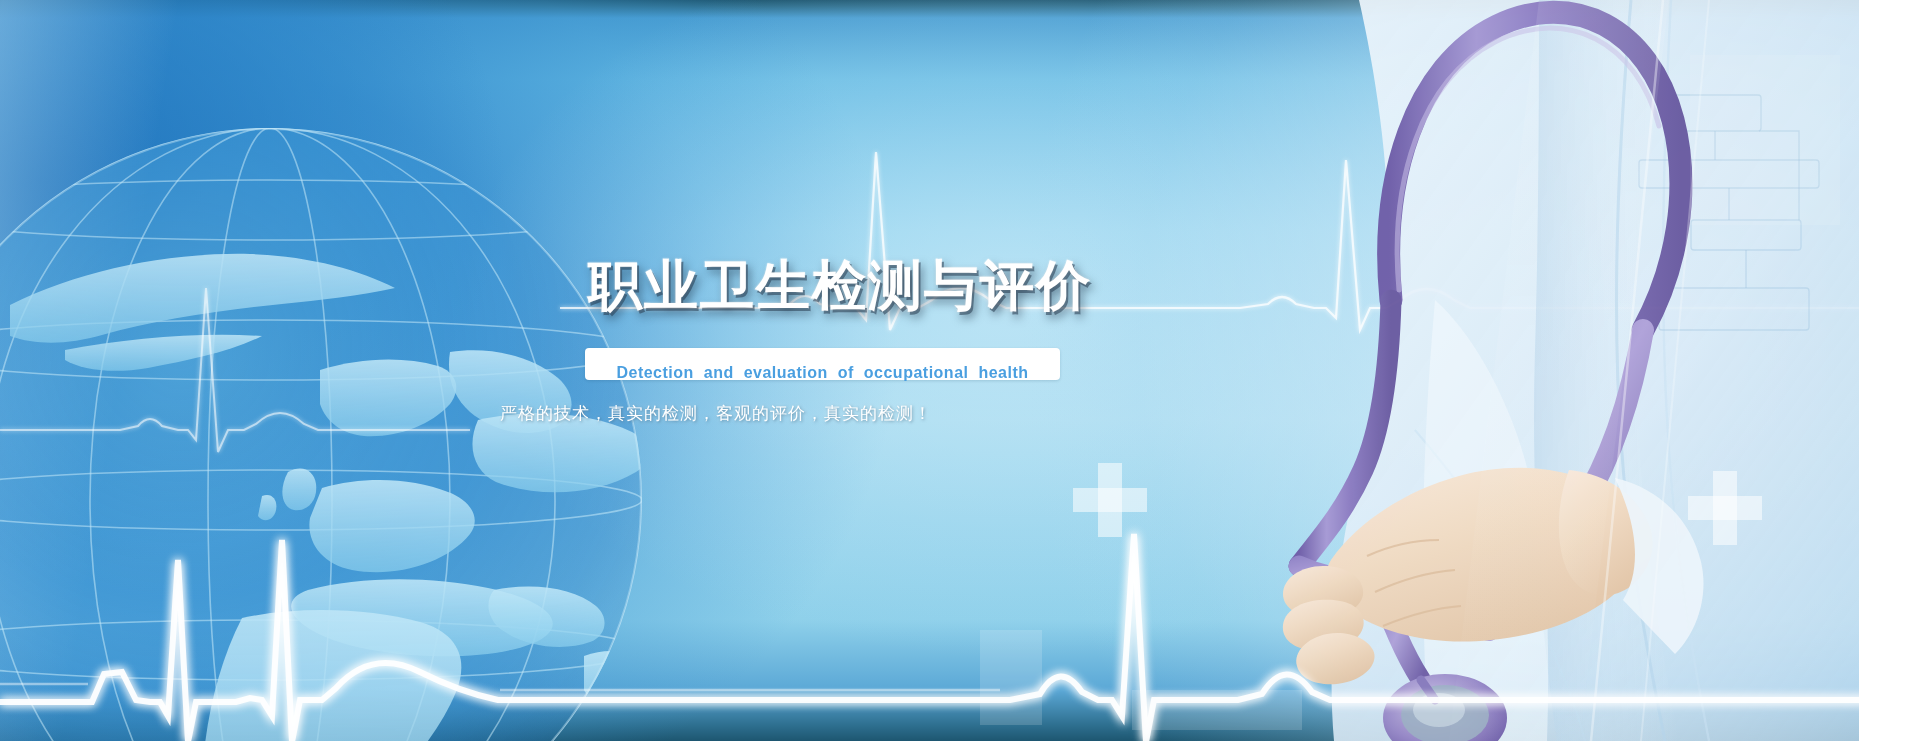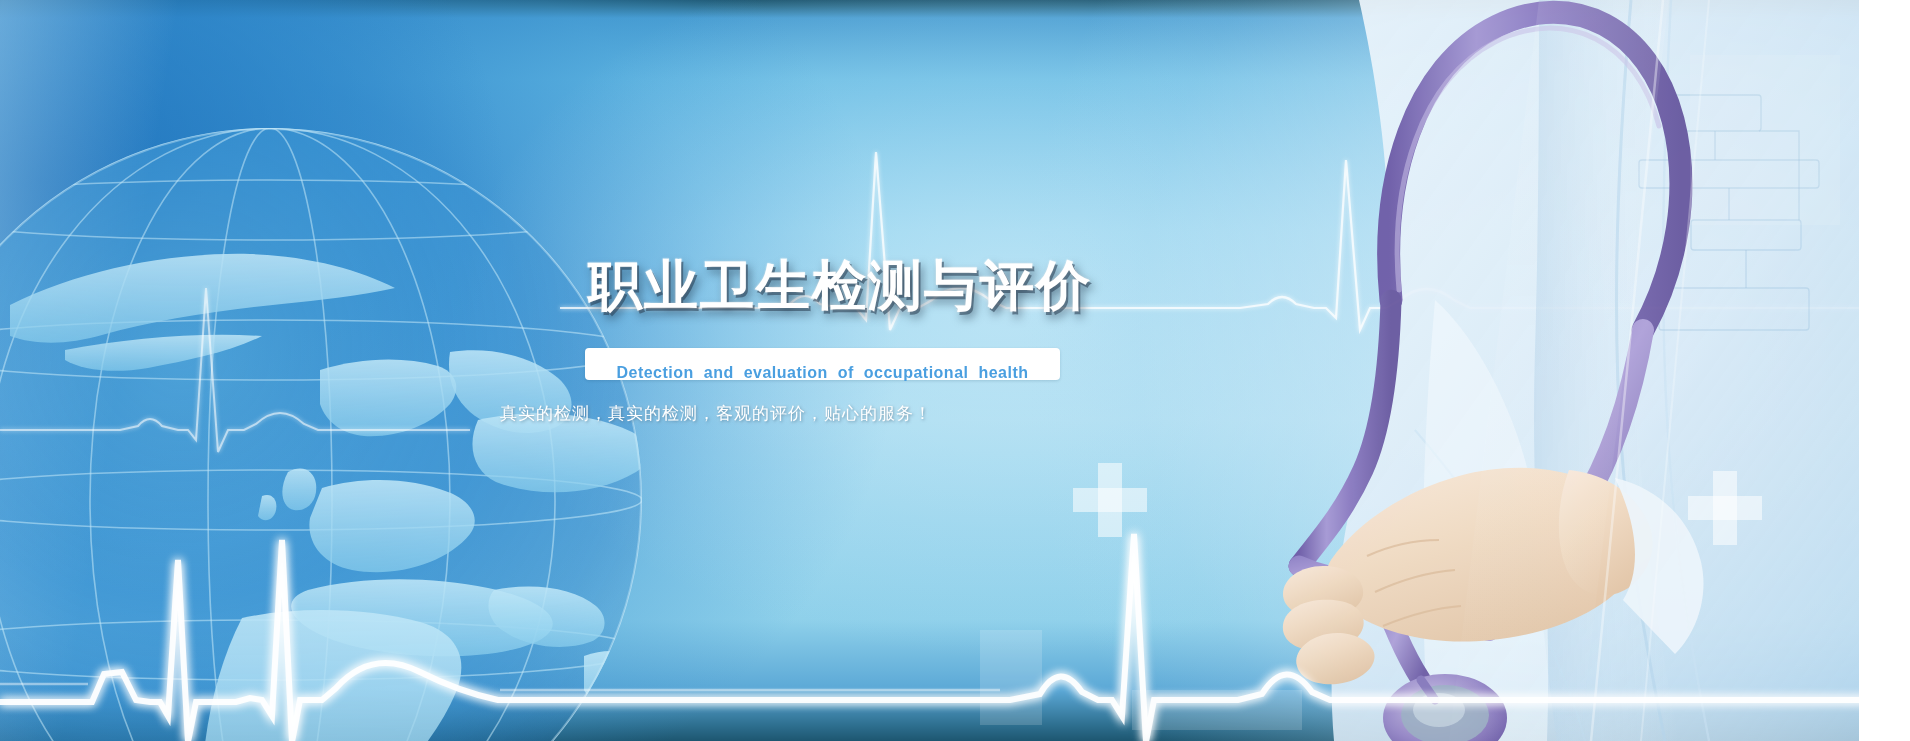--- a/index.html
+++ b/index.html
@@ -347,16 +347,16 @@
   <div class="glass-bar" style="left:1132px;top:690px;width:170px;height:40px;"></div>
   <div class="glass-bar" style="left:1690px;top:55px;width:150px;height:170px;opacity:.55;"></div>
 
   <div id="text-block">
     <div id="main-title">职业卫生检测与评价</div>
 
     <div id="subtitle-pill">
       <span id="subtitle-text">Detection  and  evaluation  of  occupational  health</span>
     </div>
 
-    <div id="tagline">真实的检测，真实的检测，客观的评价，贴心的服务！</div>
+    <div id="tagline">严格的技术，真实的检测，客观的评价，真实的检测！</div>
   </div>
 
 </div>
 
 </body></html>

